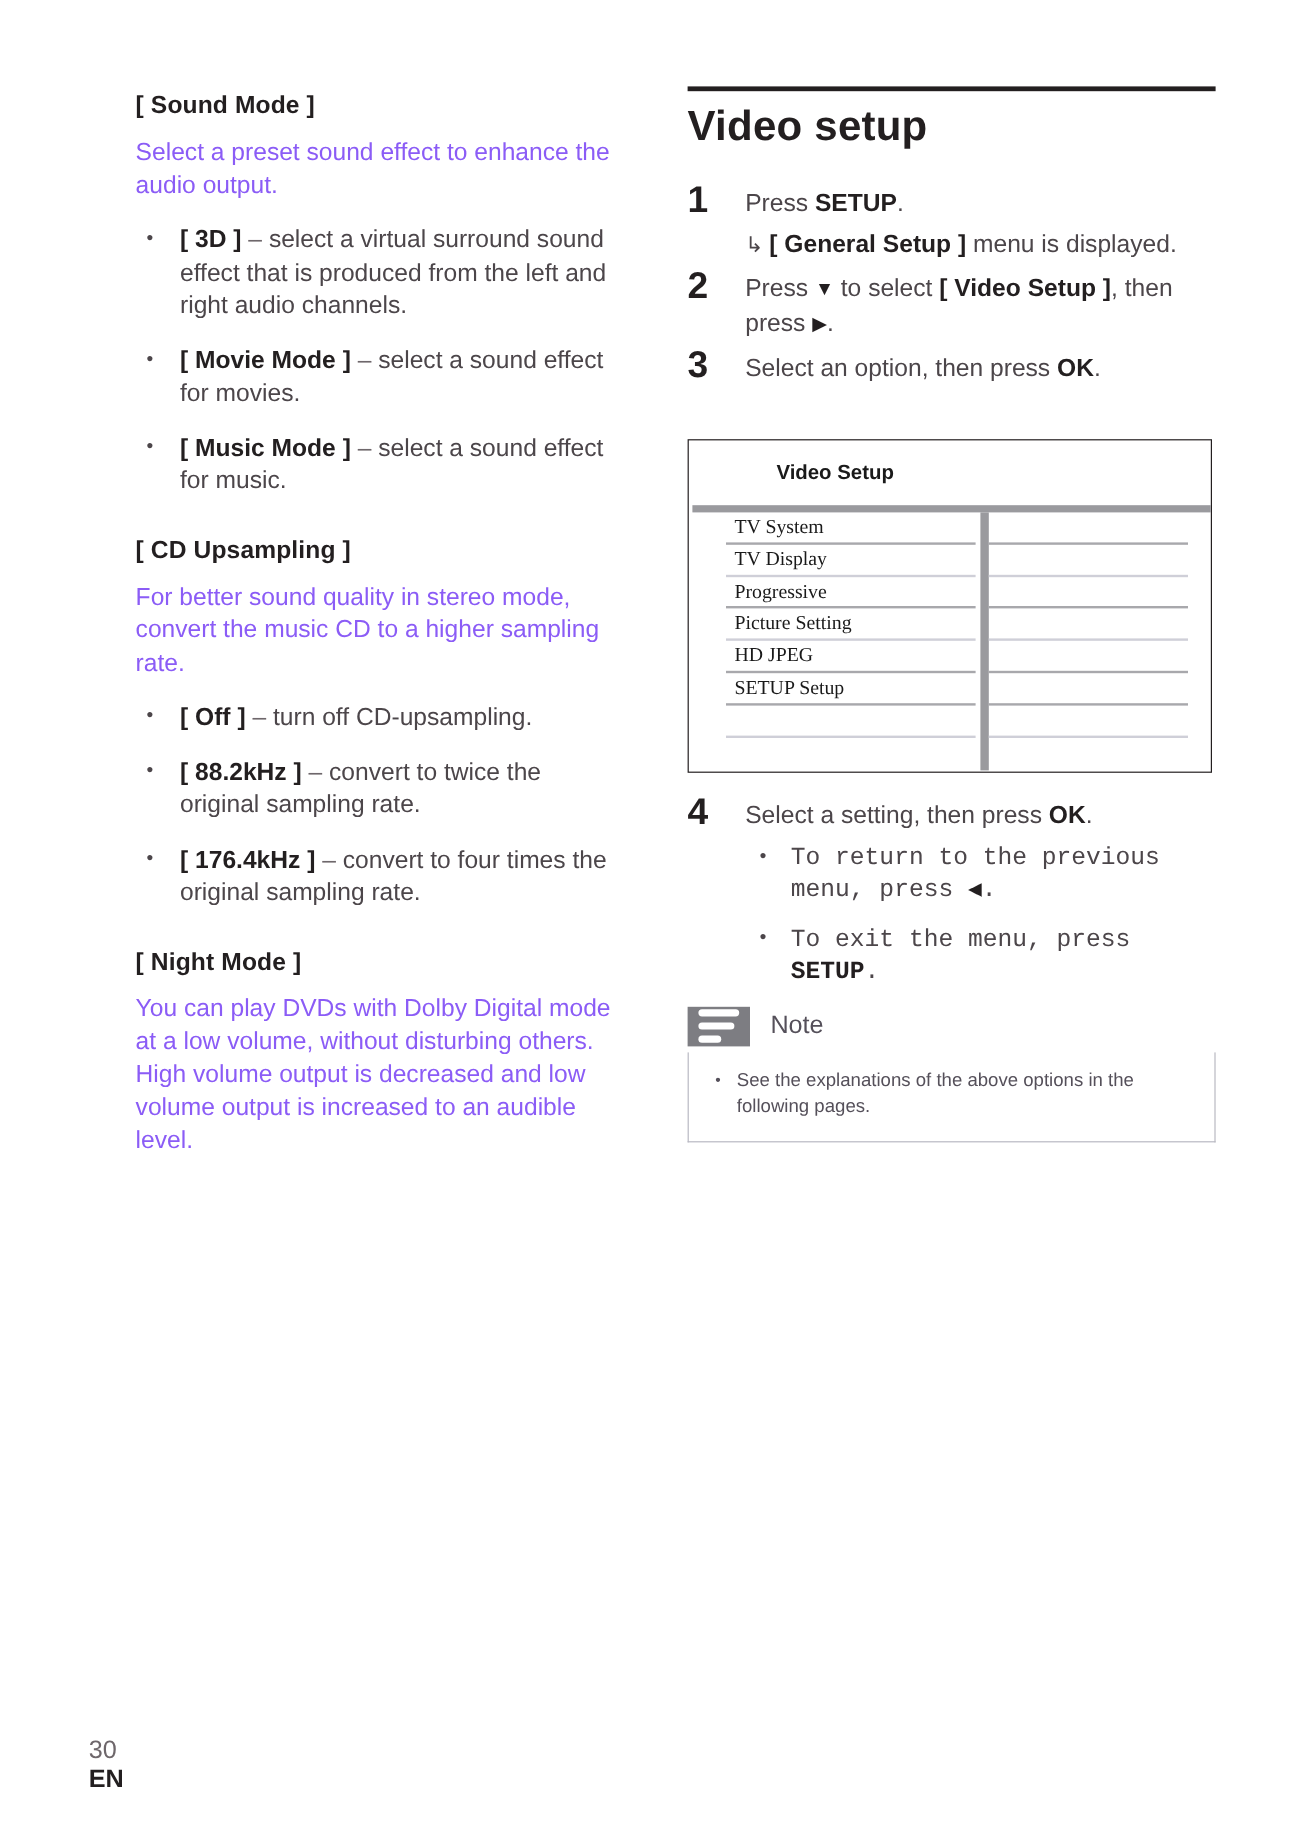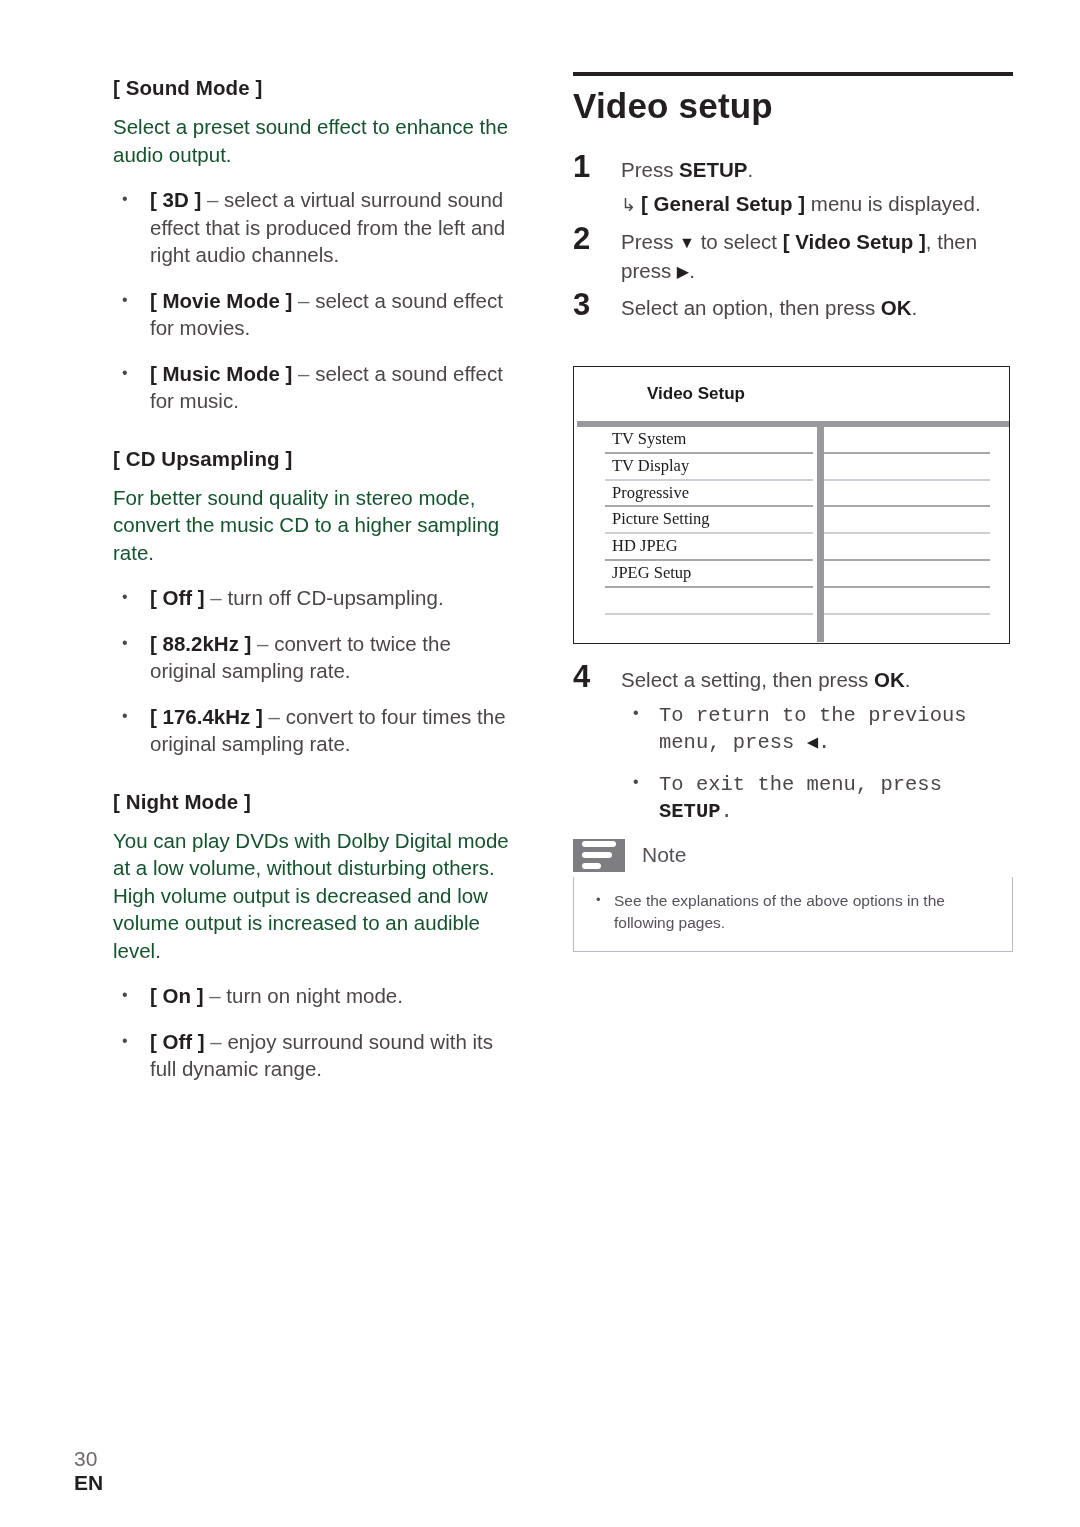--- a/index.html
+++ b/index.html
@@ -39,21 +39,21 @@
     font-size: 20.5px;
     font-weight: bold;
     color: #231f20;
     margin: 0 0 13px 0;
     letter-spacing: 0.1px;
   }
   .para {
     font-size: 20.5px;
     line-height: 27.5px;
     margin: 0 0 18px 0;
-    color: #14532d;
+    color: #8b5cf6;
   }
 
   ul.bullets {
     list-style: none;
     margin: 0 0 0 0;
     padding: 0;
   }
   ul.bullets > li {
     position: relative;
     padding-left: 37px;
@@ -362,32 +362,20 @@
         <span class="b">[ 176.4kHz ]</span>
         <span class="dash">–</span>
         <span>convert to four times the original sampling rate.</span>
       </li>
     </ul>
 
     <div class="gap-md"></div>
 
     <h3 class="sub">[ Night Mode ]</h3>
     <p class="para">You can play DVDs with Dolby Digital mode at a low volume, without disturbing others. High volume output is decreased and low volume output is increased to an audible level.</p>
-    <ul class="bullets">
-      <li>
-        <span class="b">[ On ]</span>
-        <span class="dash">–</span>
-        <span>turn on night mode.</span>
-      </li>
-      <li>
-        <span class="b">[ Off ]</span>
-        <span class="dash">–</span>
-        <span>enjoy surround sound with its full dynamic range.</span>
-      </li>
-    </ul>
   </div>
 
   <div class="col-right">
     <div class="rule"></div>
     <h1 class="chapter">Video setup</h1>
 
     <ol class="steps">
 
       <li>
         <span class="num">1</span>
@@ -436,21 +424,21 @@
           <span class="label">Picture Setting</span>
           <span class="ln-left"></span>
           <span class="ln-right"></span>
         </div>
         <div class="osd-row">
           <span class="label">HD JPEG</span>
           <span class="ln-left"></span>
           <span class="ln-right"></span>
         </div>
         <div class="osd-row">
-          <span class="label">JPEG Setup</span>
+          <span class="label">SETUP Setup</span>
           <span class="ln-left"></span>
           <span class="ln-right"></span>
         </div>
         <div class="osd-row faint">
           <span class="label"></span>
           <span class="ln-left"></span>
           <span class="ln-right"></span>
         </div>
         <div class="osd-row">
           <span class="label"></span>

